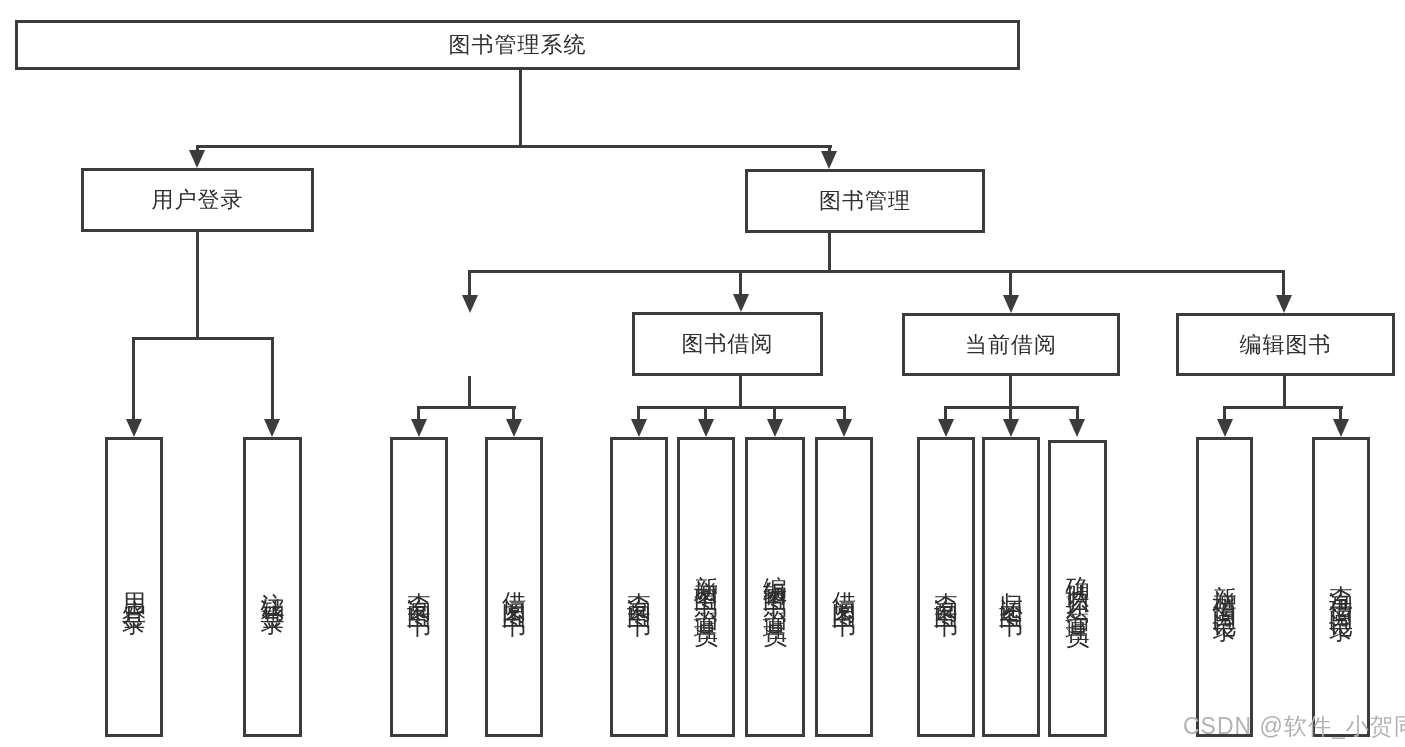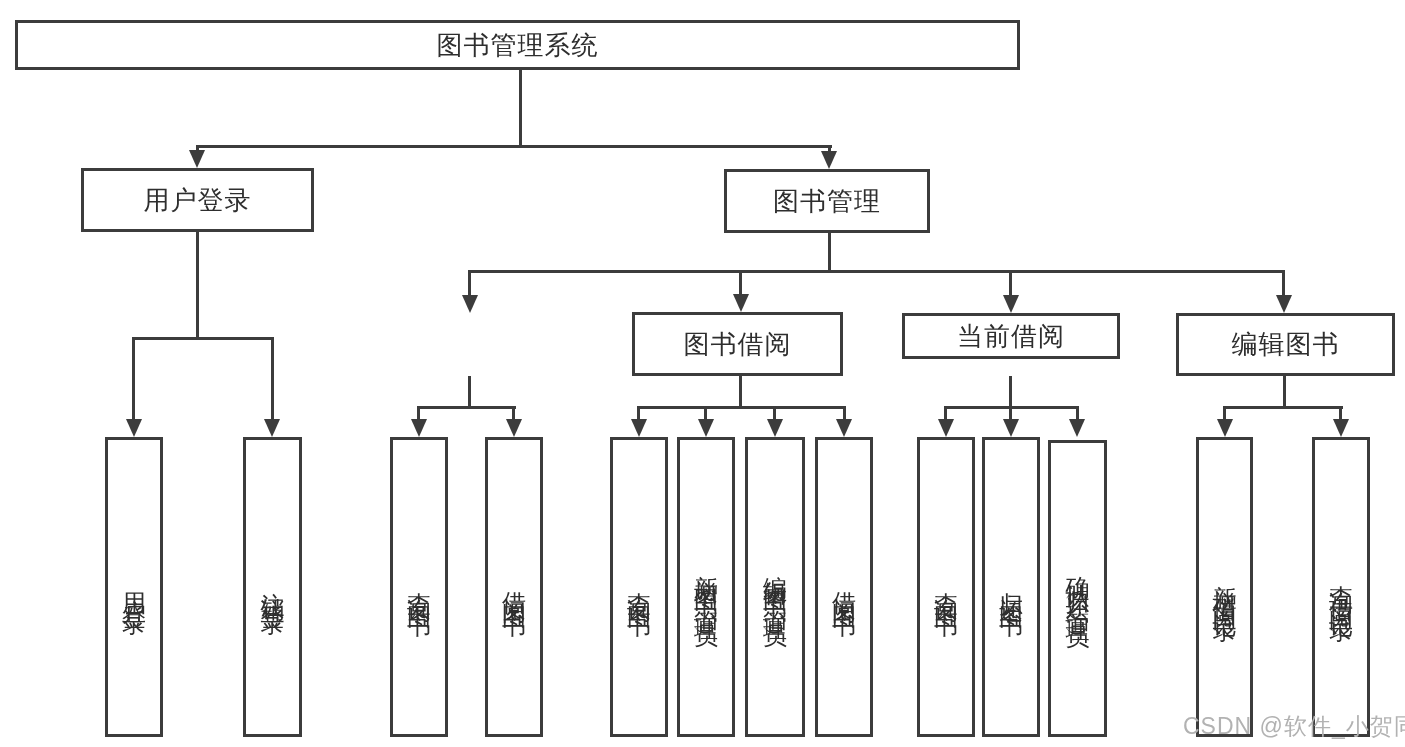--- a/index.html
+++ b/index.html
@@ -4,21 +4,21 @@
 <style>
   html,body{margin:0;padding:0;background:#ffffff;}
   #stage{
     position:relative;width:1405px;height:747px;background:#ffffff;
     font-family:"Liberation Sans","DejaVu Sans",sans-serif;
     color:#2e2e2e;overflow:hidden;
   }
   .box{
     position:absolute;box-sizing:border-box;border:3px solid #3c3c3c;background:#ffffff;
     display:flex;align-items:center;justify-content:center;
-    font-size:26px;letter-spacing:1px;white-space:nowrap;
+    font-size:22px;letter-spacing:1px;white-space:nowrap;
   }
   .vbox{
     position:absolute;box-sizing:border-box;border:3px solid #3c3c3c;background:#ffffff;
     display:flex;align-items:center;justify-content:center;
   }
   .vbox .vtext{
     writing-mode:vertical-rl;text-orientation:mixed;
     font-size:24px;letter-spacing:7px;line-height:1;white-space:nowrap;
   }
   .hl{position:absolute;height:3px;background:#3c3c3c;}
@@ -45,21 +45,21 @@
   <div class="vl" style="left:519px;top:70px;height:78px;"></div>
   <div class="hl" style="left:196px;top:145px;width:636px;"></div>
   <div class="vl" style="left:196px;top:145px;height:8px;"></div>
   <div class="ar" style="left:189px;top:150px;"></div>
   <div class="vl" style="left:828px;top:145px;height:9px;"></div>
   <div class="ar" style="left:821px;top:151px;"></div>
 
   <div class="box" style="left:81px;top:168px;width:233px;height:64px;">
     <span>用户登录</span>
   </div>
-  <div class="box" style="left:724px;top:169px;width:206px;height:64px;">
+  <div class="box" style="left:745px;top:169px;width:240px;height:64px;">
     <span>图书管理</span>
   </div>
 
   <div class="vl" style="left:196px;top:232px;height:108px;"></div>
   <div class="hl" style="left:132px;top:337px;width:142px;"></div>
   <div class="vl" style="left:132px;top:337px;height:83px;"></div>
   <div class="ar" style="left:126px;top:419px;"></div>
   <div class="vl" style="left:271px;top:337px;height:83px;"></div>
   <div class="ar" style="left:264px;top:419px;"></div>
 
@@ -67,24 +67,24 @@
   <div class="hl" style="left:468px;top:270px;width:817px;"></div>
   <div class="vl" style="left:468px;top:270px;height:26px;"></div>
   <div class="ar" style="left:462px;top:295px;"></div>
   <div class="vl" style="left:739px;top:270px;height:26px;"></div>
   <div class="ar" style="left:733px;top:294px;"></div>
   <div class="vl" style="left:1009px;top:270px;height:26px;"></div>
   <div class="ar" style="left:1003px;top:295px;"></div>
   <div class="vl" style="left:1282px;top:270px;height:26px;"></div>
   <div class="ar" style="left:1276px;top:295px;"></div>
 
-  <div class="box" style="left:632px;top:312px;width:211px;height:64px;">
+  <div class="box" style="left:632px;top:312px;width:191px;height:64px;">
     <span>图书借阅</span>
   </div>
-  <div class="box" style="left:902px;top:313px;width:218px;height:46px;">
+  <div class="box" style="left:902px;top:313px;width:218px;height:63px;">
     <span>当前借阅</span>
   </div>
   <div class="box" style="left:1176px;top:313px;width:219px;height:63px;">
     <span>编辑图书</span>
   </div>
 
   <div class="vl" style="left:468px;top:376px;height:33px;"></div>
   <div class="hl" style="left:417px;top:406px;width:99px;"></div>
   <div class="vl" style="left:417px;top:406px;height:14px;"></div>
   <div class="ar" style="left:411px;top:419px;"></div>

